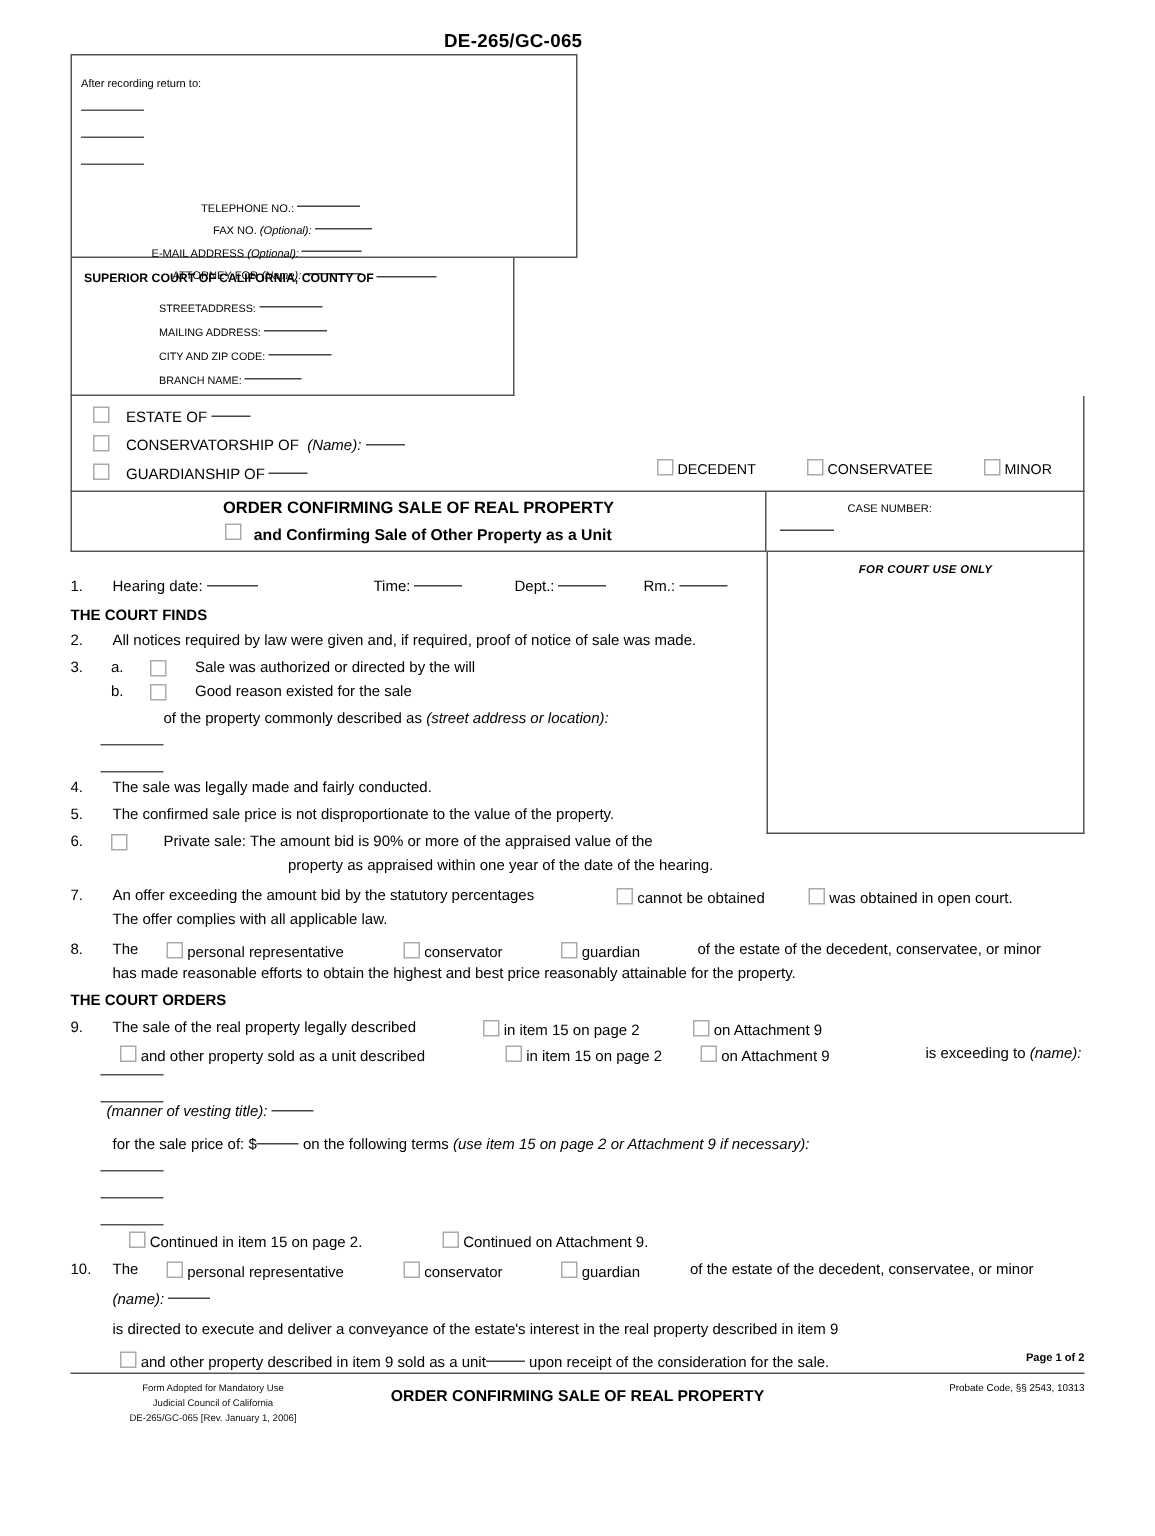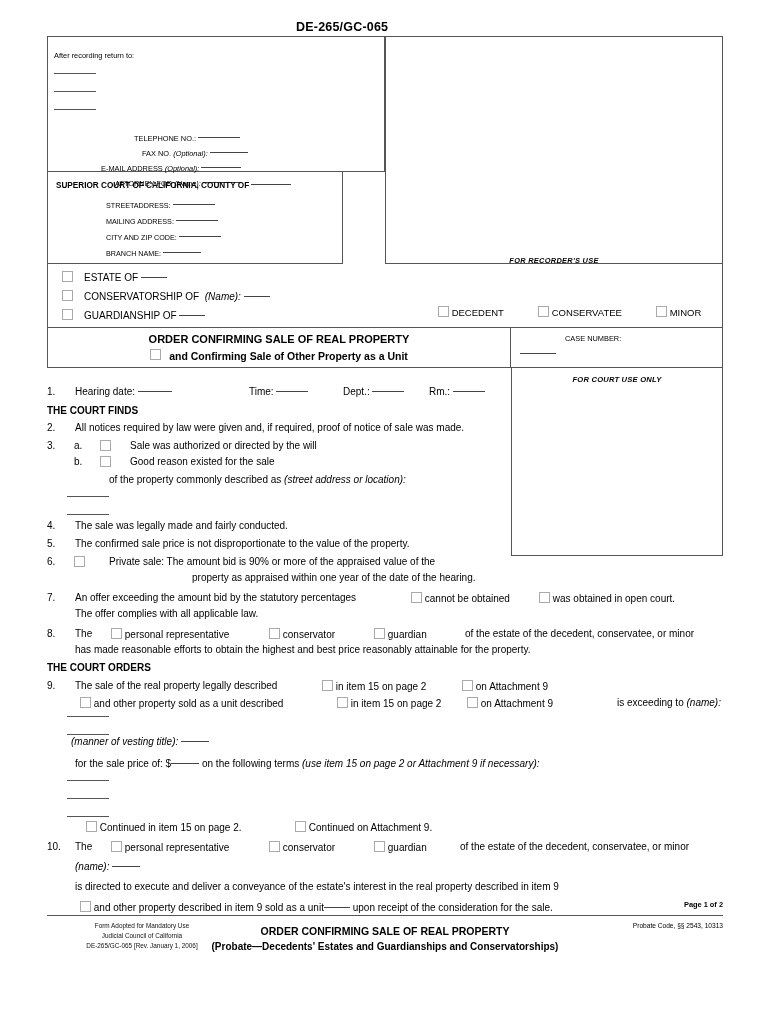--- a/index.html
+++ b/index.html
@@ -83,23 +83,20 @@
   </div>
 
   <div class="court-box">
     <div class="court-title"><span>SUPERIOR COURT OF CALIFORNIA, COUNTY OF</span> <span class="fill" style="width:40px;"></span></div>
     <div class="court-field" style="left:58px;top:29px;text-align:right;"><span>STREETADDRESS:</span> <span class="fill" style="width:42px;"></span></div>
     <div class="court-field" style="left:58px;top:45px;"><span>MAILING ADDRESS:</span> <span class="fill" style="width:42px;"></span></div>
     <div class="court-field" style="left:58px;top:61px;"><span>CITY AND ZIP CODE:</span> <span class="fill" style="width:42px;"></span></div>
     <div class="court-field" style="left:58px;top:77px;"><span>BRANCH NAME:</span> <span class="fill" style="width:38px;"></span></div>
   </div>
 
-  <div class="rec-box">
-    <div class="rec-label">FOR RECORDER'S USE</div>
-  </div>
 
   <div class="estate-box">
     <div class="estate-row" style="top:7px;"><span class="cb"></span><span>ESTATE OF</span> <span class="fill" style="width:26px;"></span></div>
     <div class="estate-row" style="top:26px;"><span class="cb"></span><span>CONSERVATORSHIP OF</span> &nbsp;<span class="ital">(Name):</span> <span class="fill" style="width:26px;"></span></div>
     <div class="estate-row" style="top:45px;"><span class="cb"></span><span>GUARDIANSHIP OF</span> <span class="fill" style="width:26px;"></span></div>
 
     <div class="party-row" style="left:390px;"><span class="cb"></span> <span>DECEDENT</span></div>
     <div class="party-row" style="left:490px;"><span class="cb"></span> <span>CONSERVATEE</span></div>
     <div class="party-row" style="left:608px;"><span class="cb"></span> <span>MINOR</span></div>
   </div>
@@ -212,16 +209,15 @@
 
   <div class="pageof">Page 1 of 2</div>
 
   <div class="foot-rule"></div>
   <div class="foot-left">
     <div>Form Adopted for Mandatory Use</div>
     <div>Judicial Council of California</div>
     <div>DE-265/GC-065 [Rev. January 1, 2006]</div>
   </div>
   <div class="foot-c1">ORDER CONFIRMING SALE OF REAL PROPERTY</div>
-  <div class="foot-c2">(Probate—Decedents' Estates and Guardianships and Conservatorships)</div>
   <div class="foot-right">Probate Code, §§ 2543, 10313</div>
 
 </div>
 
 </body></html>

